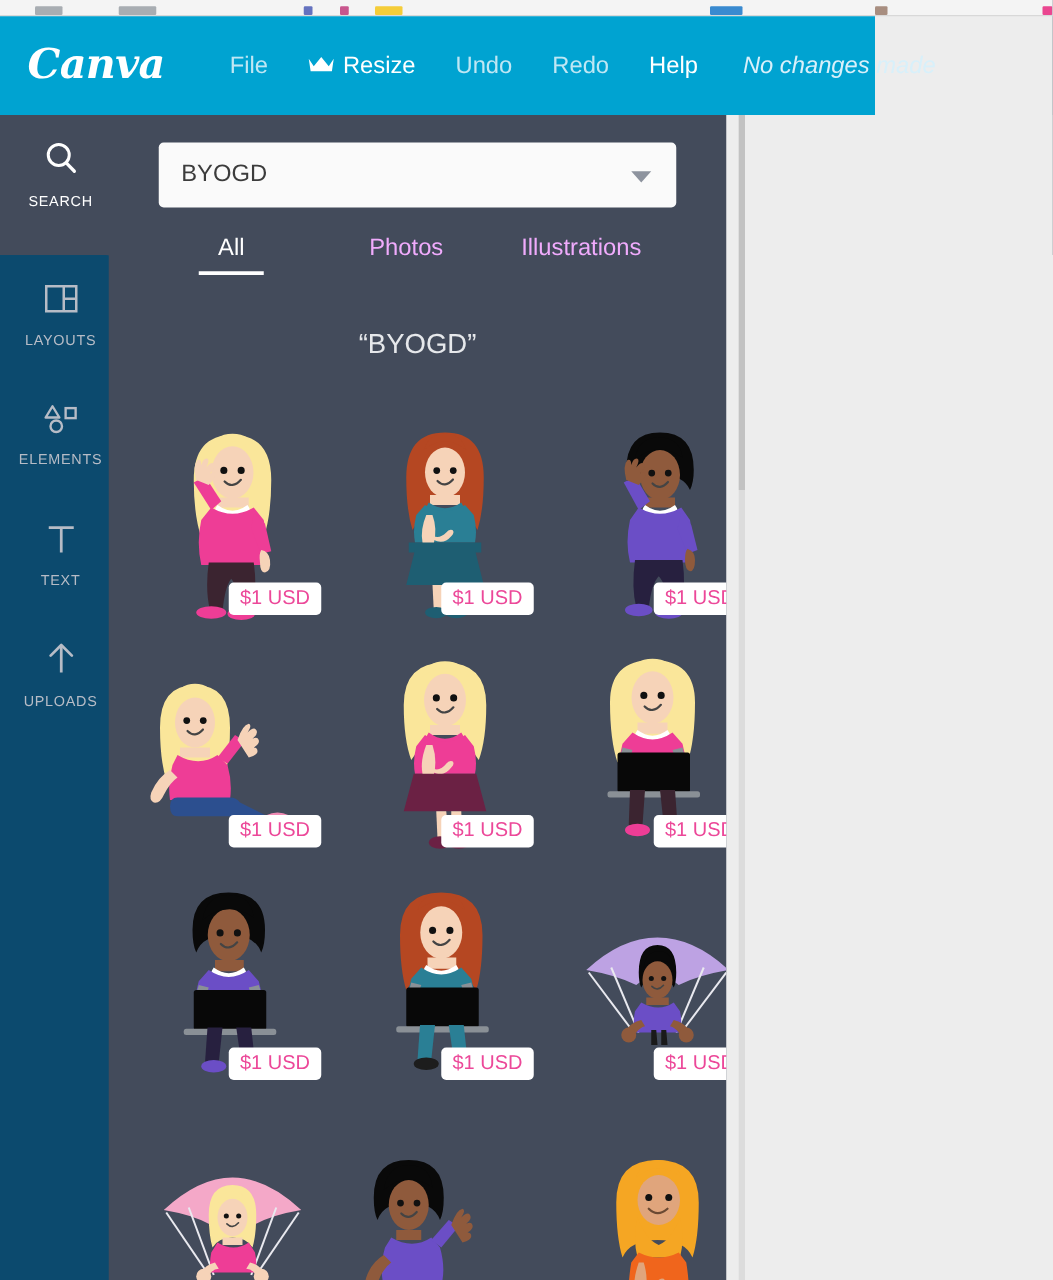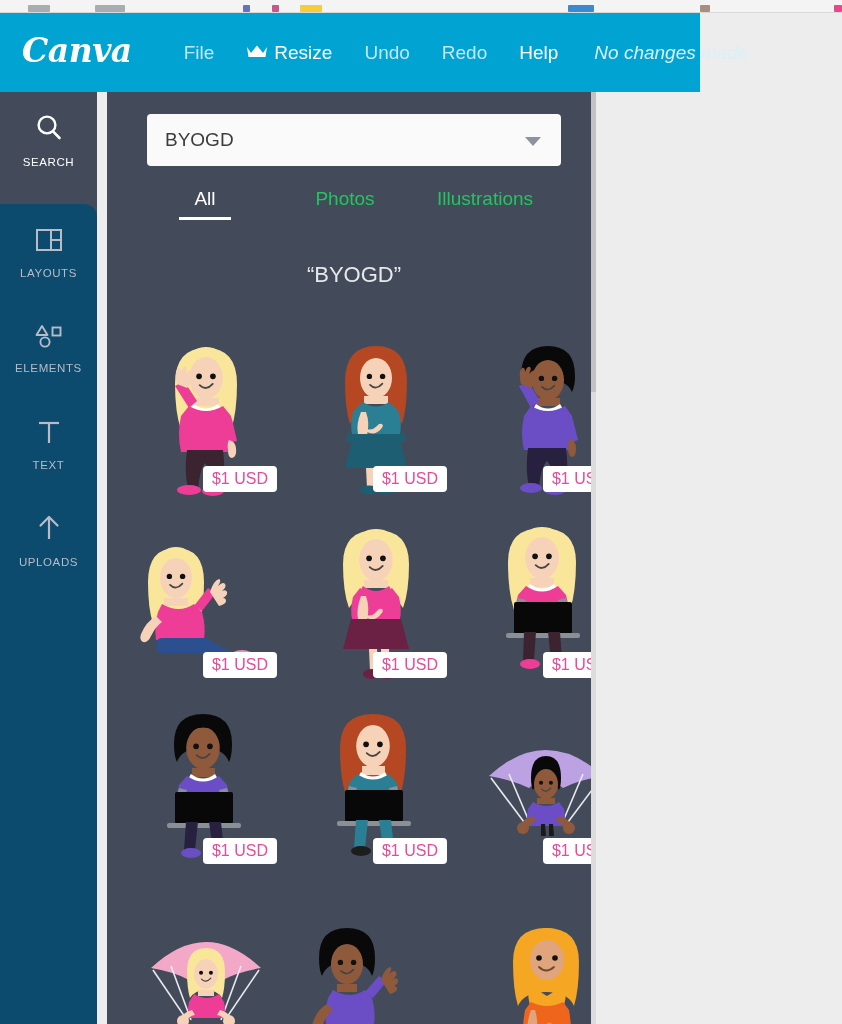--- a/index.html
+++ b/index.html
@@ -82,21 +82,21 @@
   .rail-icons {
     position: absolute; top: 112px; left: 0;
     width: 97px; height: 836px;
     background: #0c4a6e;
     border-top-right-radius: 13px;
     text-align: center;
   }
 
   
   .panel {
-    position: absolute; top: 92px; left: 107px;
+    position: absolute; top: 92px; left: 87px;
     width: 494px; height: 932px;
     background: #434b5b;
     overflow: hidden;
   }
   .search-wrap { padding: 22px 40px 0 40px; }
   .search-box {
     position: relative;
     height: 52px;
     background: #fafafa;
     border-radius: 4px;
@@ -120,21 +120,21 @@
     cursor: pointer;
   }
 
   .tabs {
     display: flex; margin: 22px 0 0 0;
     padding: 0 28px;
     gap: 0;
   }
   .tab {
     font-size: 19px;
-    color: #22c55e;
+    color: #f0abfc;
     padding: 0 0 10px 0;
     cursor: pointer;
     position: relative;
     width: 140px;
     text-align: center;
   }
   .tab.active { color: #ffffff; }
   .tab.active::after {
     content: "";
     position: absolute;

